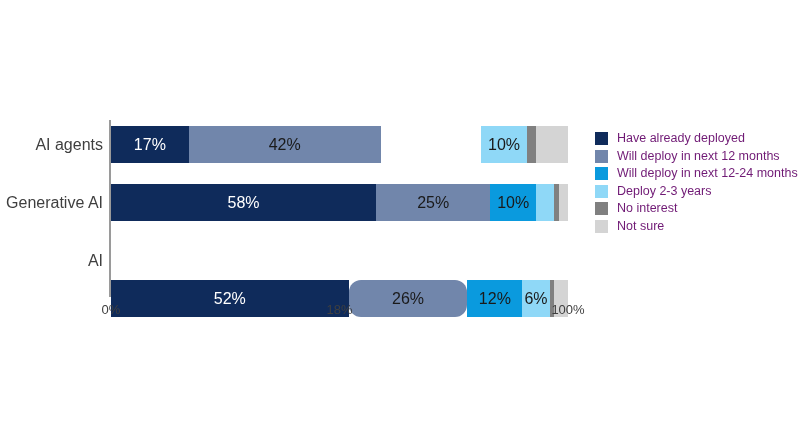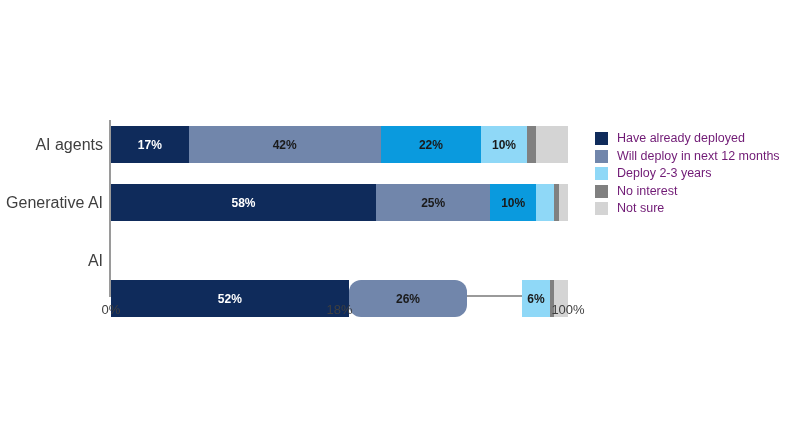--- a/index.html
+++ b/index.html
@@ -82,22 +82,22 @@
     position: absolute;
     top: 0;
     height: 37px;
     box-sizing: border-box;
     display: flex;
     align-items: center;
     justify-content: center;
     overflow: hidden;
   }
   .seg-label {
-    font-size: 12px;
-    font-weight: bold;
+    font-size: 16px;
+    font-weight: normal;
     letter-spacing: 0px;
     white-space: nowrap;
   }
   .lbl-light { color: #ffffff; }
   .lbl-dark  { color: #1a1a1a; }
 
   
   .x-ticks {
     position: absolute;
     left: 0;
@@ -155,23 +155,20 @@
     </div>
 
   <div class="plot-area" id="plot-area">
       <div class="bar-row" style="top: 4px;">
         <div class="seg" style="left: 0px; width: 77.69px; background: rgb(15, 43, 91);">
           <span class="seg-label lbl-light">17%</span>
         </div>
         <div class="seg" style="left: 77.69px; width: 191.94px; background: rgb(113, 134, 171);">
           <span class="seg-label lbl-dark">42%</span>
         </div>
-        <div class="seg" style="left: 269.63px; width: 100.54px; background: rgb(10, 154, 222);">
-          <span class="seg-label lbl-dark">22%</span>
-        </div>
         <div class="seg" style="left: 370.17px; width: 45.7px; background: rgb(143, 216, 247);">
           <span class="seg-label lbl-dark">10%</span>
         </div>
         <div class="seg" style="left: 415.87px; width: 9.14px; background: rgb(128, 128, 128);"></div>
         <div class="seg" style="left: 425.01px; width: 31.99px; background: rgb(212, 212, 212);"></div>
       </div>
       <div class="bar-row" style="top: 62px;">
         <div class="seg" style="left: 0px; width: 265.06px; background: rgb(15, 43, 91);">
           <span class="seg-label lbl-light">58%</span>
         </div>
@@ -184,20 +181,23 @@
         <div class="seg" style="left: 425.01px; width: 18.28px; background: rgb(143, 216, 247);"></div>
         <div class="seg" style="left: 443.29px; width: 4.57px; background: rgb(128, 128, 128);"></div>
         <div class="seg" style="left: 447.86px; width: 9.14px; background: rgb(212, 212, 212);"></div>
       </div>
       <div class="bar-row" style="top: 120px; margin-top: 38px;">
         <div class="seg" style="left: 0px; width: 237.64px; background: rgb(15, 43, 91);">
           <span class="seg-label lbl-light">52%</span>
         </div>
         <div class="seg" style="left: 237.64px; width: 118.82px; background: rgb(113, 134, 171); border-radius: 12px;">
           <span class="seg-label lbl-dark">26%</span>
+        </div>
+        <div class="seg" style="left: 356.46px; width: 54.84px; background: rgb(10, 154, 222);">
+          <span class="seg-label lbl-dark">12%</span>
         </div>
         <div class="seg" style="left: 411.3px; width: 27.42px; background: rgb(143, 216, 247);">
           <span class="seg-label lbl-dark">6%</span>
         </div>
         <div class="seg" style="left: 438.72px; width: 4.57px; background: rgb(128, 128, 128);"></div>
         <div class="seg" style="left: 443.29px; width: 13.71px; background: rgb(212, 212, 212);"></div>
       </div>
     </div>
 
   <div class="x-ticks" id="x-ticks">
@@ -209,20 +209,24 @@
   <div class="legend" id="legend">
       <div class="legend-item">
         <span class="legend-swatch" style="background: rgb(15, 43, 91);"></span>
         <span class="legend-text">Have already deployed</span>
       </div>
       <div class="legend-item">
         <span class="legend-swatch" style="background: rgb(113, 134, 171);"></span>
         <span class="legend-text">Will deploy in next 12 months</span>
       </div>
       <div class="legend-item">
+        <span class="legend-swatch" style="background: rgb(10, 154, 222);"></span>
+        <span class="legend-text">Will deploy in next 12-24 months</span>
+      </div>
+      <div class="legend-item">
         <span class="legend-swatch" style="background: rgb(143, 216, 247);"></span>
         <span class="legend-text">Deploy 2-3 years</span>
       </div>
       <div class="legend-item">
         <span class="legend-swatch" style="background: rgb(128, 128, 128);"></span>
         <span class="legend-text">No interest</span>
       </div>
       <div class="legend-item">
         <span class="legend-swatch" style="background: rgb(212, 212, 212);"></span>
         <span class="legend-text">Not sure</span>

